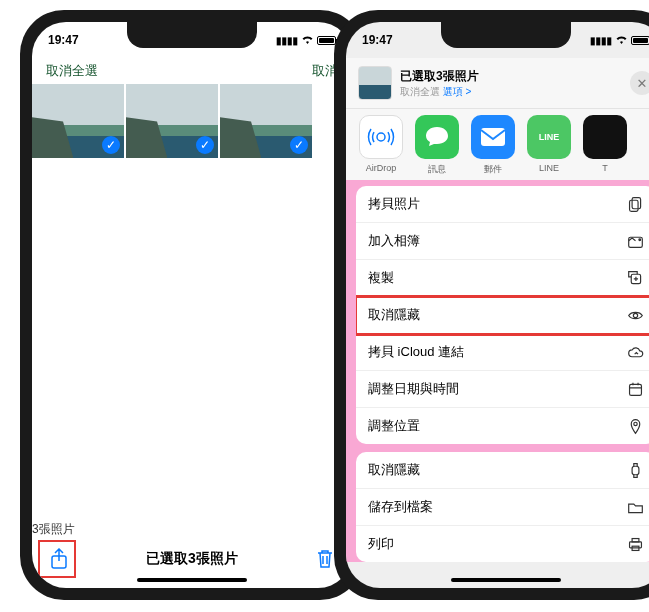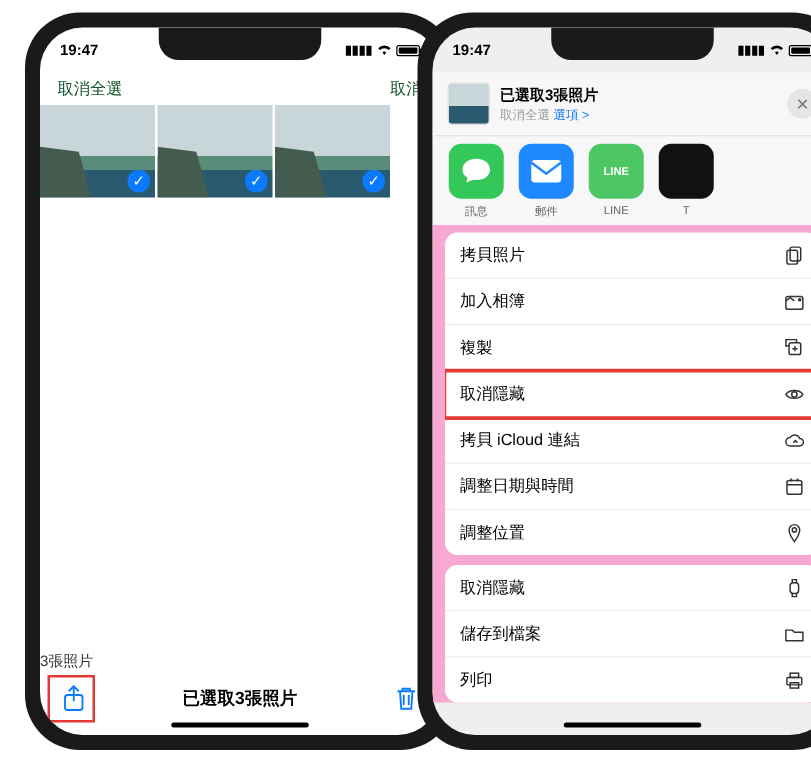--- a/index.html
+++ b/index.html
@@ -131,20 +131,29 @@
         <div class="share-title">已選取3張照片</div>
         <div class="share-sub">
           <span>取消全選 </span><span class="opt">選項 &gt;</span>
         </div>
       </div>
       <div class="close-btn">✕</div>
     </div>
 
     <div class="apps-row" id="apps-row">
         <div class="app">
+          <div class="bubble" style="background:#ffffff;border:1px solid #ddd;">
+            <svg width="30" height="30" viewBox="0 0 30 30" fill="none" stroke="#0a7aff" stroke-width="1.5">
+              <circle cx="15" cy="15" r="4"></circle>
+              <path d="M8 20 A10 10 0 0 1 8 10 M22 10 A10 10 0 0 1 22 20 M5 23 A14 14 0 0 1 5 7 M25 7 A14 14 0 0 1 25 23"></path>
+            </svg>
+          </div>
+          <div class="app-label">AirDrop</div>
+        </div>
+        <div class="app">
           <div class="bubble" style="background:#34c759;">
             <svg width="26" height="26" viewBox="0 0 26 26">
               <path d="M13 3 C6 3 2 7 2 12 C2 15 4 17 6 18 L5 22 L10 20 C11 20 12 20 13 20 C20 20 24 16 24 12 C24 7 20 3 13 3 Z" fill="#fff"></path>
             </svg>
           </div>
           <div class="app-label">訊息</div>
         </div>
         <div class="app">
           <div class="bubble" style="background:#1e88ff;">
             <svg width="26" height="20" viewBox="0 0 26 20">

